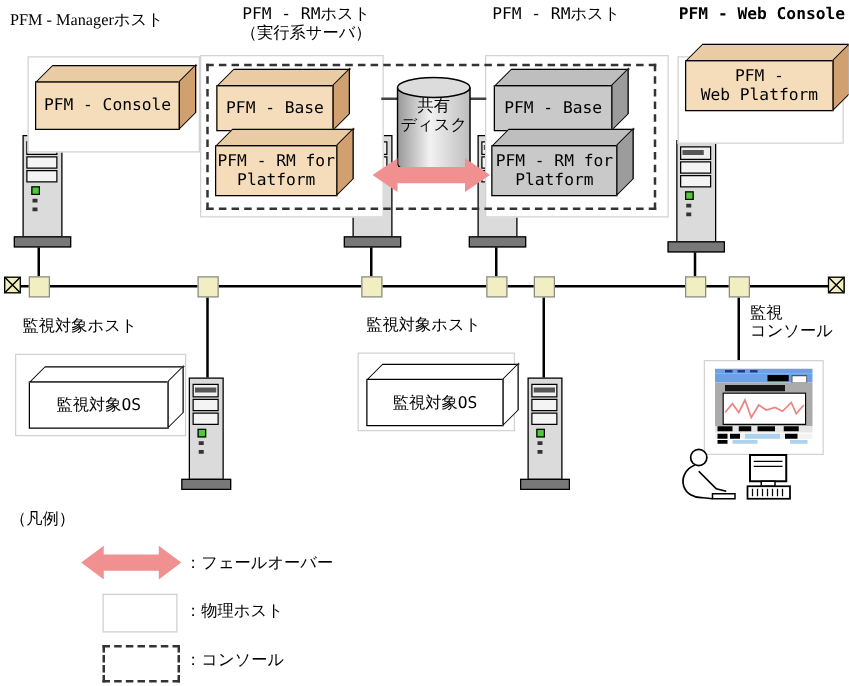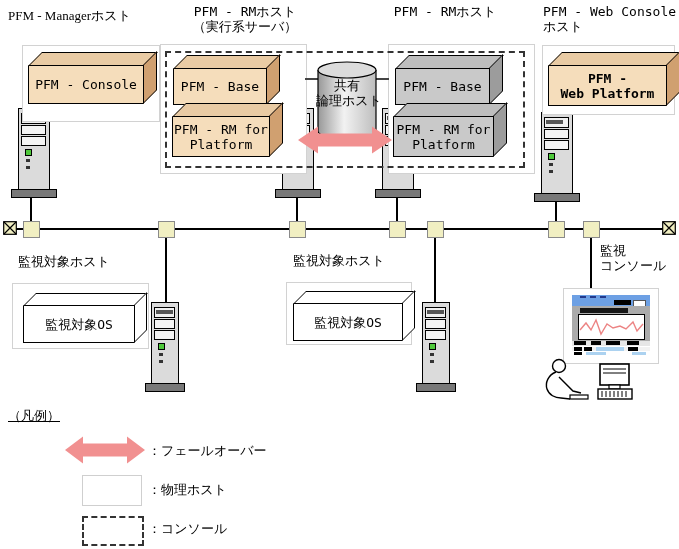--- a/index.html
+++ b/index.html
@@ -153,41 +153,41 @@
         <stop offset="0" stop-color="#989898"></stop>
           <stop offset="0.45" stop-color="#F2F2F2"></stop>
           <stop offset="1" stop-color="#BDBDBD"></stop>
       </linearGradient>
     </defs>
     <path d="M1,9 L1,70 A29,8 0 0 0 59,70 L59,9" fill="url(#cyl)" stroke="#000" stroke-width="1.2"></path>
     <ellipse cx="30" cy="9" rx="29" ry="8" fill="#DCDCDC" stroke="#000" stroke-width="1.2"></ellipse>
   </svg>
   <div class="lbl ctr" style="left:316px;top:78px;width:62px;z-index:6;">
     <div>共有</div>
-    <div>論理ホスト</div>
+    <div>ディスク</div>
   </div>
 
   <div class="b3d tan" style="left:28px;top:65px;width:114px;height:37px;">
     <span>PFM - Console</span>
   </div>
   <div class="b3d tan" style="left:173px;top:68px;width:92px;height:35px;">
     <span>PFM - Base</span>
   </div>
   <div class="b3d tan" style="left:172px;top:116px;width:96px;height:39px;">
     <span>PFM - RM for</span>
     <span>Platform</span>
   </div>
   <div class="b3d gry" style="left:395px;top:68px;width:93px;height:35px;">
     <span>PFM - Base</span>
   </div>
   <div class="b3d gry" style="left:393px;top:116px;width:99px;height:39px;">
     <span>PFM - RM for</span>
     <span>Platform</span>
   </div>
-  <div class="b3d tan" style="left:548px;top:65px;width:117px;height:39px;font-weight:bold;">
+  <div class="b3d tan" style="left:548px;top:48px;width:117px;height:39px;">
     <span>PFM -</span>
     <span>Web Platform</span>
   </div>
   <div class="b3d wht" style="left:23px;top:305px;width:110px;height:36px;">
     <span>監視対象OS</span>
   </div>
   <div class="b3d wht" style="left:293px;top:303px;width:108px;height:36px;">
     <span>監視対象OS</span>
   </div>
 
@@ -258,32 +258,31 @@
   </svg>
 
   <div class="lbl" style="left:8px;top:8px;z-index:7;font-family:Liberation Serif, serif;">PFM - Managerホスト</div>
   <div class="lbl ctr" style="left:175px;top:4px;width:140px;z-index:7;">
     <div>PFM - RMホスト</div>
     <div>（実行系サーバ）</div>
   </div>
   <div class="lbl ctr" style="left:375px;top:4px;width:140px;z-index:7;">
     <div>PFM - RMホスト</div>
   </div>
-  <div class="lbl" style="left:543px;top:4px;z-index:7;">
+  <div class="lbl" style="left:543px;top:4px;z-index:7;font-weight:bold;">
     <div>PFM - Web Console</div>
-    <div>ホスト</div>
   </div>
   <div class="lbl" style="left:18px;top:254px;z-index:7;">監視対象ホスト</div>
   <div class="lbl" style="left:293px;top:253px;z-index:7;">監視対象ホスト</div>
   <div class="lbl" style="left:600px;top:243px;z-index:7;">
     <div>監視</div>
     <div>コンソール</div>
   </div>
 
-  <div class="lbl" style="left:8px;top:408px;text-decoration:underline;">（凡例）</div>
+  <div class="lbl" style="left:8px;top:408px;">（凡例）</div>
   <svg class="svgabs" style="left:65px;top:436px;" width="80" height="28" viewBox="0 0 80 28">
     <polygon points="0,14 18,0.5 18,7.5 62,7.5 62,0.5 80,14 62,27.5 62,20.5 18,20.5 18,27.5" fill="var(--failover-arrow,#F19090)"></polygon>
   </svg>
   <div class="lbl" style="left:148px;top:443px;">：フェールオーバー</div>
   <div class="lg-box" style="left:82px;top:475px;width:58px;height:29px;"></div>
   <div class="lbl" style="left:148px;top:482px;">：物理ホスト</div>
   <div class="lg-dash" style="left:82px;top:516px;width:58px;height:26px;"></div>
   <div class="lbl" style="left:148px;top:521px;">：コンソール</div>
 
 </div>

